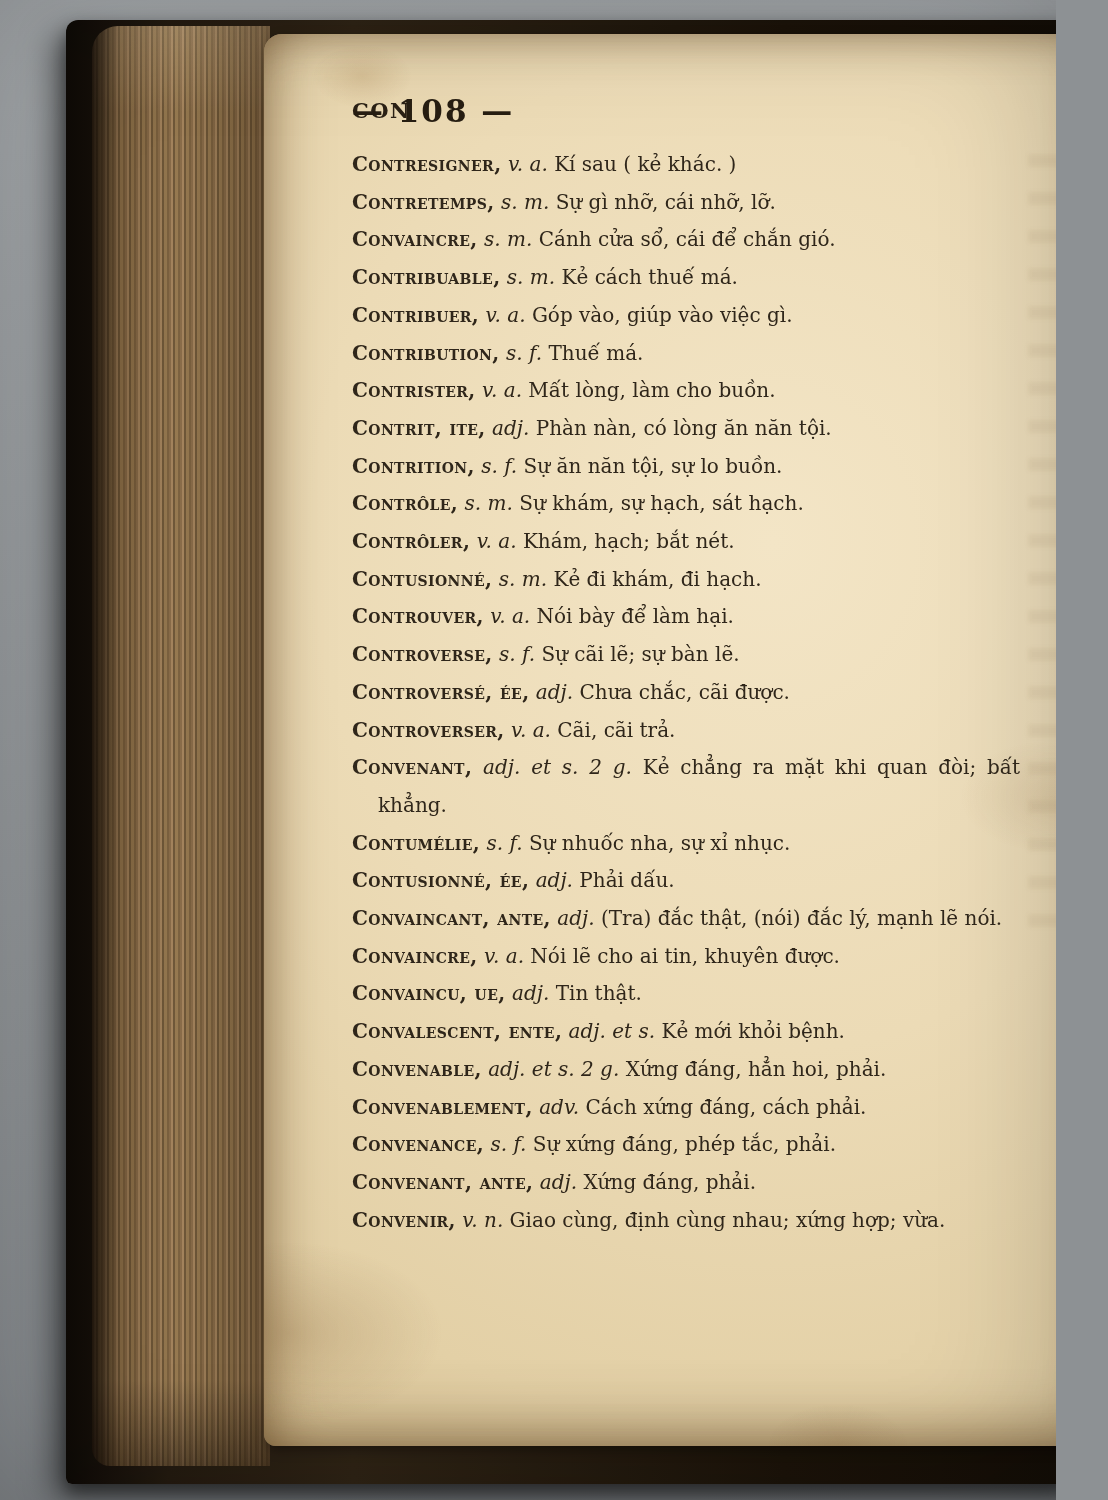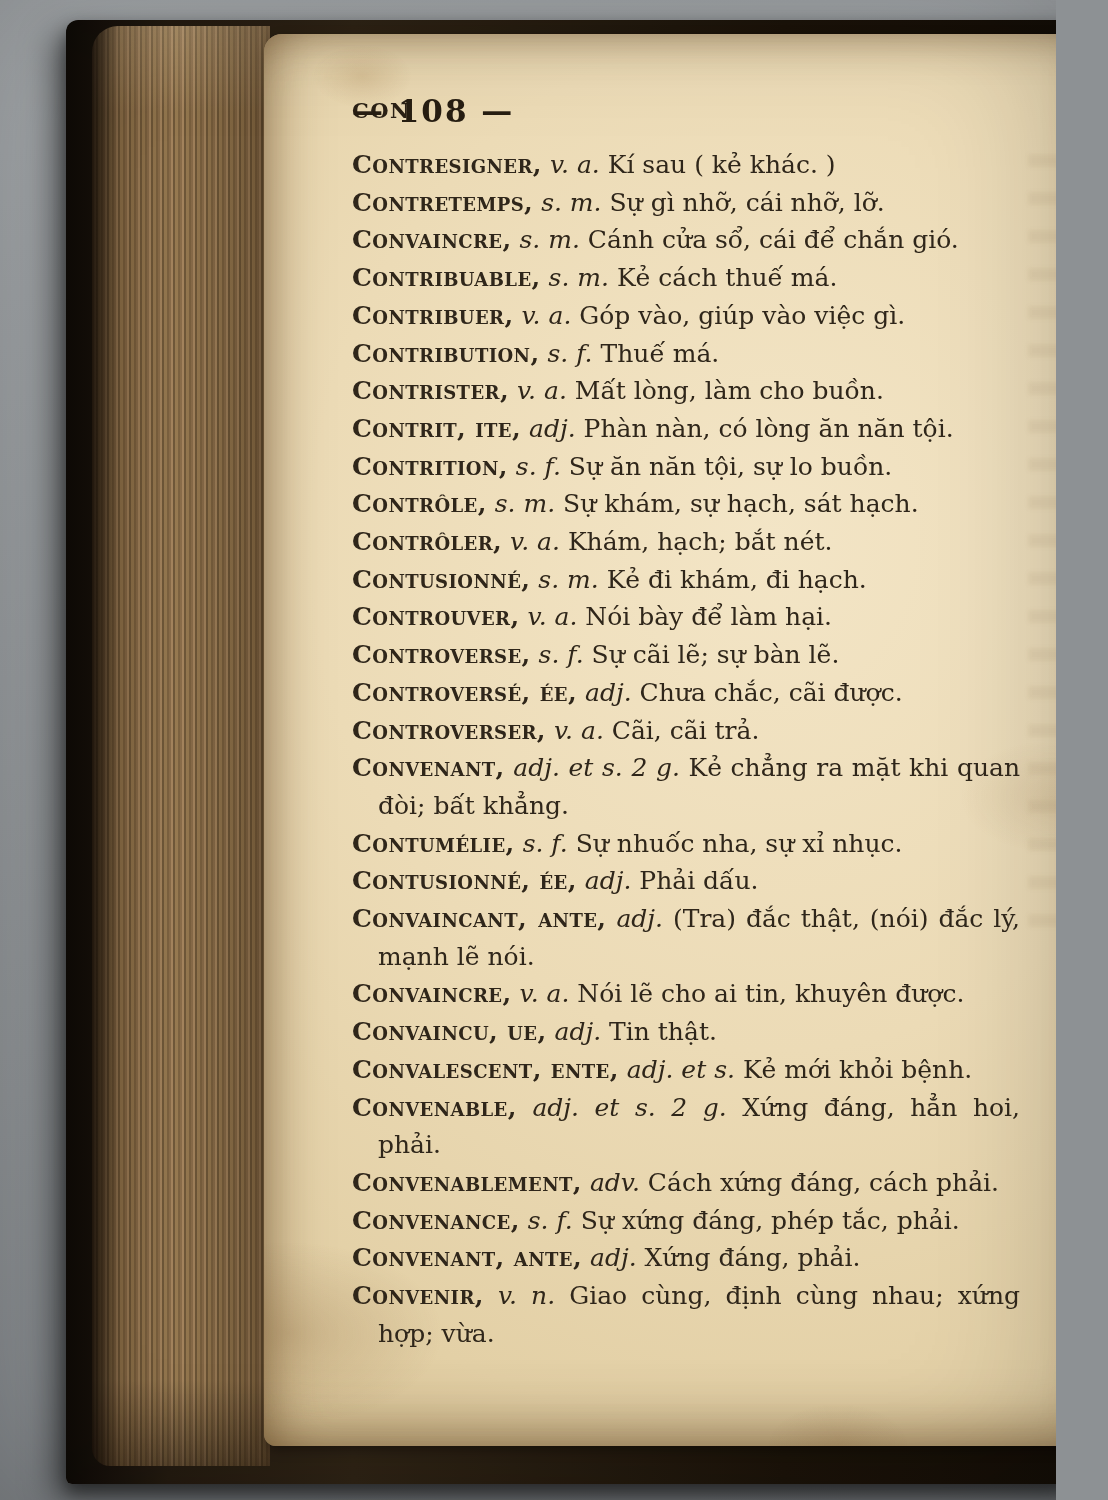--- a/index.html
+++ b/index.html
@@ -62,21 +62,21 @@
   }
   .page-header { position:relative; height:48px; }
   .section {
     font-weight:700; font-size:21px; letter-spacing:1.5px; color:#2a2014;
   }
   .page-num {
     position:absolute; left:0; right:0; top:-5px; text-align:left;
     font-weight:700; font-size:31px; letter-spacing:2px; color:#261d11;
   }
   .entries {
-    font-size:25px; line-height:37.7px; text-align:justify;
+    font-size:20px; line-height:37.7px; text-align:justify;
     text-rendering:optimizeLegibility;
   }
   .entry { margin:0; padding-left:26px; text-indent:-26px; }
   .head { font-variant:small-caps; font-weight:600; letter-spacing:.4px; }
   .pos  { font-style:italic; }
   .def  { }
 </style>
 </head>
 <body>
 

